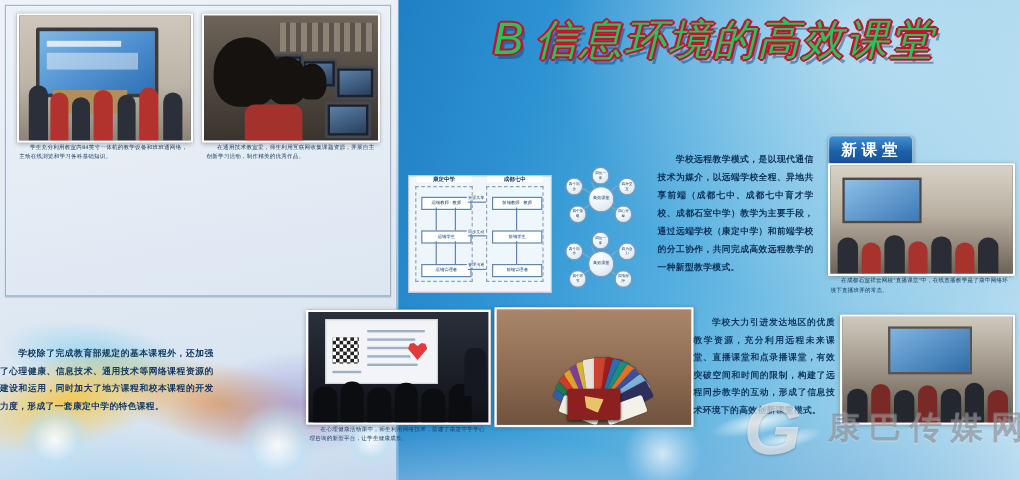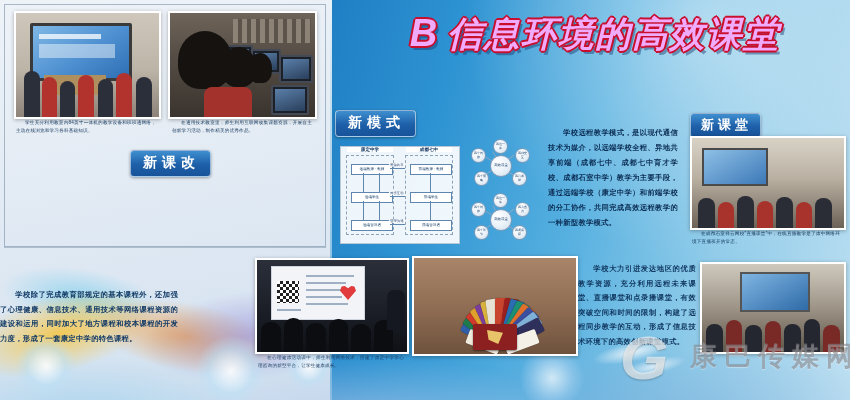--- a/index.html
+++ b/index.html
@@ -69,23 +69,23 @@
     background:rgba(120,140,160,.45);
   }
   .leftframe{
     position:absolute;left:4px;top:4px;width:322px;height:243px;
     border:1px solid rgba(110,135,160,.55);box-sizing:border-box;
   }
 
   
   .title-wrap{position:absolute;left:345px;top:14px;width:500px;text-align:center;}
   .main-title{
-    font-size:35px;font-weight:bold;letter-spacing:2px;
+    font-size:35px;font-weight:normal;letter-spacing:2px;
     font-style:italic;
-    color:#f0abfc;
+    color:#22c55e;
     text-shadow:
       -1px -1px 0 #c8102e, 1px -1px 0 #c8102e, -1px 1px 0 #c8102e, 1px 1px 0 #c8102e,
       -2px 0 0 #c8102e, 2px 0 0 #c8102e, 0 -2px 0 #c8102e, 0 2px 0 #c8102e,
       3px 4px 0 rgba(20,60,110,.45);
     white-space:nowrap;line-height:1;
   }
   .main-title .bletter{font-size:38px;margin-right:8px;}
   .sub-title{
     margin-top:9px;font-size:17px;font-weight:bold;color:#d81f26;
     text-shadow:1px 1px 0 rgba(255,255,255,.9);white-space:nowrap;
@@ -316,22 +316,20 @@
       </div>
     <div class="head" style="left:8px;top:18px;width:54px;height:58px;"></div>
     <div class="head" style="left:52px;top:34px;width:34px;height:40px;"></div>
     <div class="head" style="left:78px;top:40px;width:24px;height:30px;"></div>
     <div style="position:absolute;left:34px;bottom:0;width:48px;height:30px;background:#a3322c;border-radius:8px 8px 0 0;"></div>
   </div>
 
   <div class="cap cap-blue" style="left:16px;top:119px;width:140px;"><span class="ind"></span><span>学生充分利用教室内84英寸一体机的教学设备和班班通网络，主动在线浏览和学习各科基础知识。</span></div>
   <div class="cap cap-blue" style="left:172px;top:119px;width:140px;"><span class="ind"></span><span>在通用技术教室里，师生利用互联网收集课题资源，开展自主创新学习活动，制作精美的优秀作品。</span></div>
 
-  <div class="tab tab-xinkegai">新课改</div>
-  <div class="tab tab-xinmoshi">新模式</div>
   <div class="tab tab-xinketang">新课堂</div>
 
 
   <div class="para para-blue" style="left:0;top:288px;width:178px;line-height:2.0;"><span class="ind"></span><span>学校除了完成教育部规定的基本课程外，还加强了心理健康、信息技术、通用技术等网络课程资源的建设和运用，同时加大了地方课程和校本课程的开发力度，形成了一套康定中学的特色课程。</span></div>
 
   <div class="diagram">
     <div class="dg-panel">
       <div class="dg-col l">
         <div class="ttl">康定中学</div>
         <div class="dg-node dg-n1">远端教师 · 教师</div>

